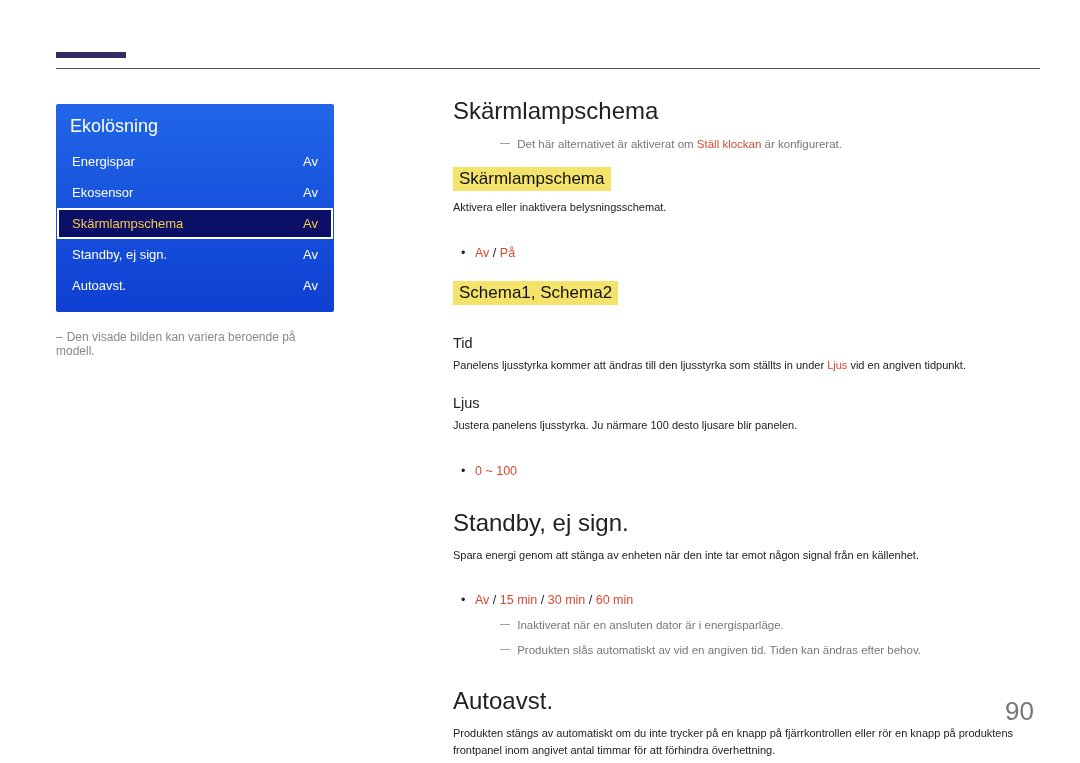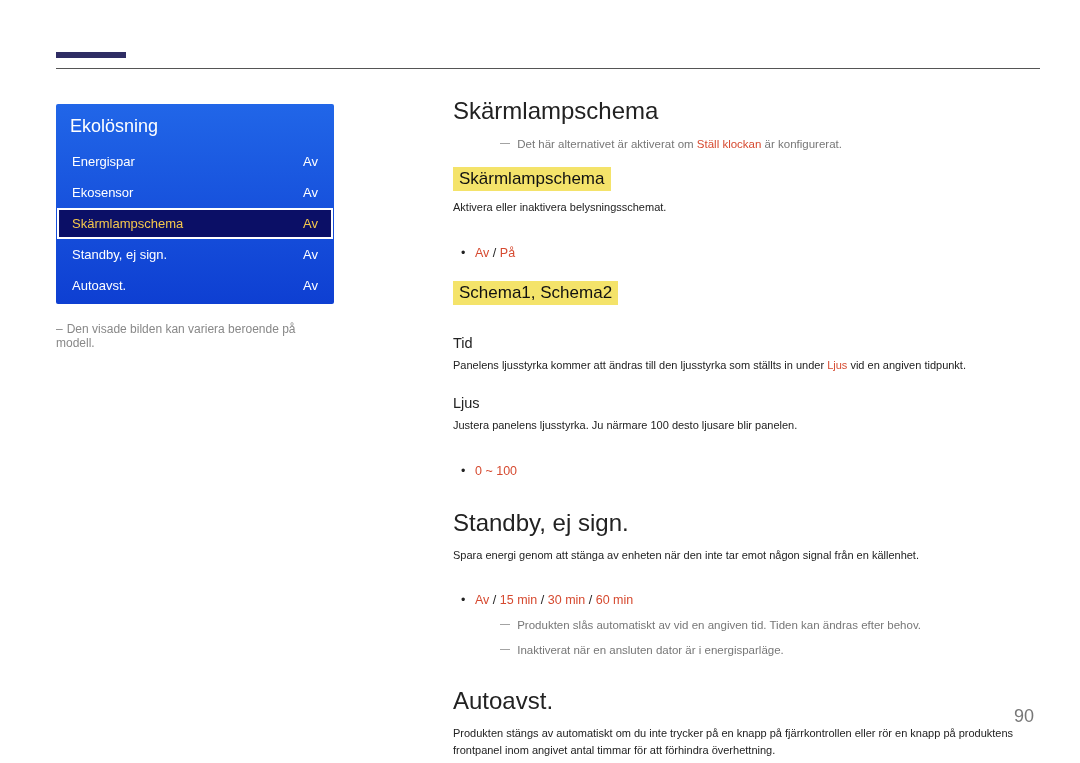--- a/index.html
+++ b/index.html
@@ -28,21 +28,21 @@
     background: #2f2d64;
   }
   .left-col {
     position: absolute;
     left: 56px; top: 104px;
     width: 278px;
   }
   .menu-panel {
     background: linear-gradient(#2166e8, #0e3fd2);
     border-radius: 2px;
-    padding-bottom: 2px;
+    padding-bottom: 10px;
   }
   .menu-title {
     color: #fff;
     font-size: 18px;
     font-weight: 400;
     padding: 12px 14px 10px 14px;
   }
   .menu-item {
     display: flex;
     justify-content: space-between;
@@ -125,21 +125,21 @@
   ul.bullets li::before {
     content: "•";
     position: absolute;
     left: -14px;
     color: #222;
   }
   .red { color: #d64a30; }
   .page-num {
     position: absolute;
     right: 46px; bottom: 36px;
-    font-size: 18px;
+    font-size: 26px;
     color: #777;
     font-weight: 300;
   }
 </style>
 </head>
 <body>
 
 <div class="page">
   <div class="top-mark"></div>
   <div class="top-rule"></div>
@@ -210,25 +210,25 @@
     
     <h1 class="sec-h1">Standby, ej sign.</h1>
     <p class="body">Spara energi genom att stänga av enheten när den inte tar emot någon signal från en källenhet.</p>
     <ul class="bullets">
       <li>
         <span class="red">Av</span><span> / </span><span class="red">15 min</span><span> / </span><span class="red">30 min</span><span> / </span><span class="red">60 min</span>
       </li>
     </ul>
     <p class="note-inline">
       <span class="note-dash">―</span>
-      <span>Produkten slås automatiskt av vid en angiven tid. Tiden kan ändras efter behov.</span>
+      <span>Inaktiverat när en ansluten dator är i energisparläge.</span>
     </p>
     <p class="note-inline">
       <span class="note-dash">―</span>
-      <span>Inaktiverat när en ansluten dator är i energisparläge.</span>
+      <span>Produkten slås automatiskt av vid en angiven tid. Tiden kan ändras efter behov.</span>
     </p>
 
     
     <h1 class="sec-h1">Autoavst.</h1>
     <p class="body">Produkten stängs av automatiskt om du inte trycker på en knapp på fjärrkontrollen eller rör en knapp på produktens frontpanel inom angivet antal timmar för att förhindra överhettning.</p>
     <ul class="bullets">
       <li>
         <span class="red">Av</span><span> / </span><span class="red">4 timmar</span><span> / </span><span class="red">6 timmar</span><span> / </span><span class="red">8 timmar</span>
       </li>
     </ul>

